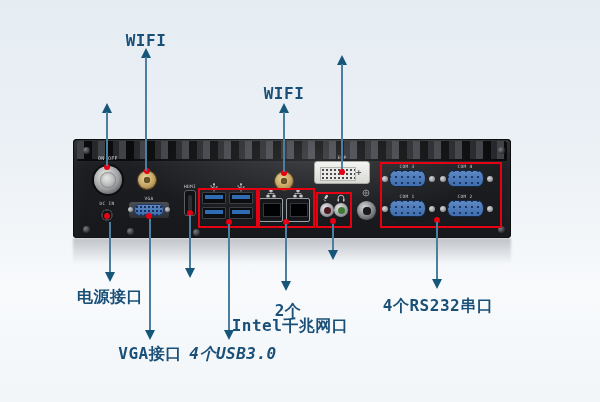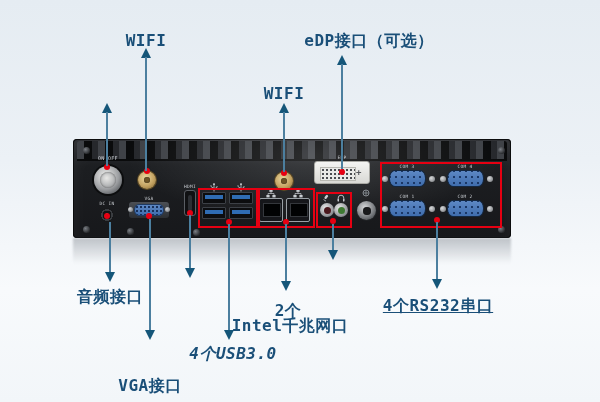--- a/index.html
+++ b/index.html
@@ -268,22 +268,21 @@
   <div class="ah-down" style="left:281px;top:281px;"></div>
 
   <div class="vline" style="left:332px;top:224px;height:26px;"></div>
   <div class="ah-down" style="left:328px;top:250px;"></div>
 
   <div class="vline" style="left:436px;top:222px;height:57px;"></div>
   <div class="ah-down" style="left:432px;top:279px;"></div>
 
   <div class="lbl" style="left:146px;top:31px;">WIFI</div>
   <div class="lbl" style="left:284px;top:84px;">WIFI</div>
-  <div class="lbl" style="left:369px;top:31px;">eDP接口（可选）</div>
-
-  <div class="lbl" style="left:110px;top:287px;">音频接口</div>
-  <div class="lbl" style="left:150px;top:344px;margin-top:32px;">VGA接口</div>
+
+  <div class="lbl" style="left:110px;top:287px;">电源接口</div>
+  <div class="lbl" style="left:150px;top:344px;">VGA接口</div>
   <div class="lbl" style="left:233px;top:344px;font-style:italic;">4个USB3.0</div>
   <div class="lbl" style="left:288px;top:301px;">2个</div>
   <div class="lbl" style="left:290px;top:316px;text-align:right;">Intel千兆网口</div>
-  <div class="lbl" style="left:438px;top:296px;text-decoration:underline;">4个RS232串口</div>
+  <div class="lbl" style="left:438px;top:296px;">4个RS232串口</div>
 
 </div>
 
 </body></html>

